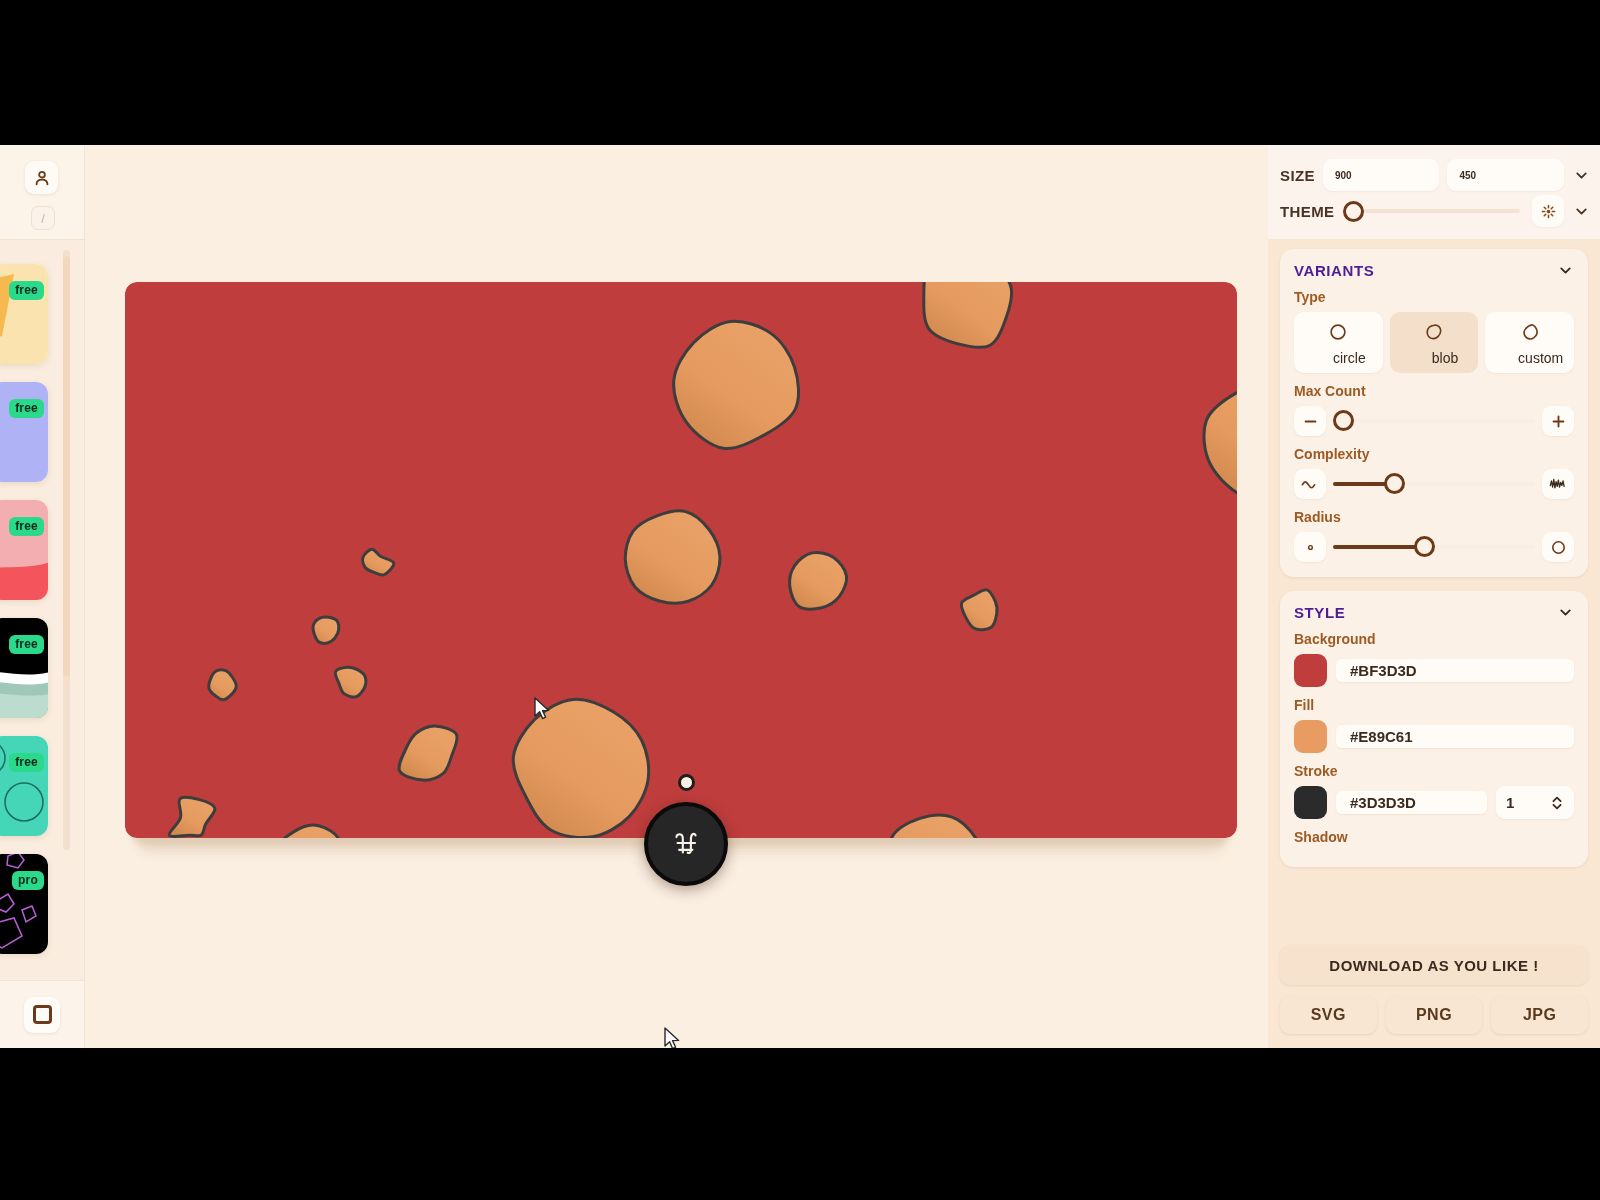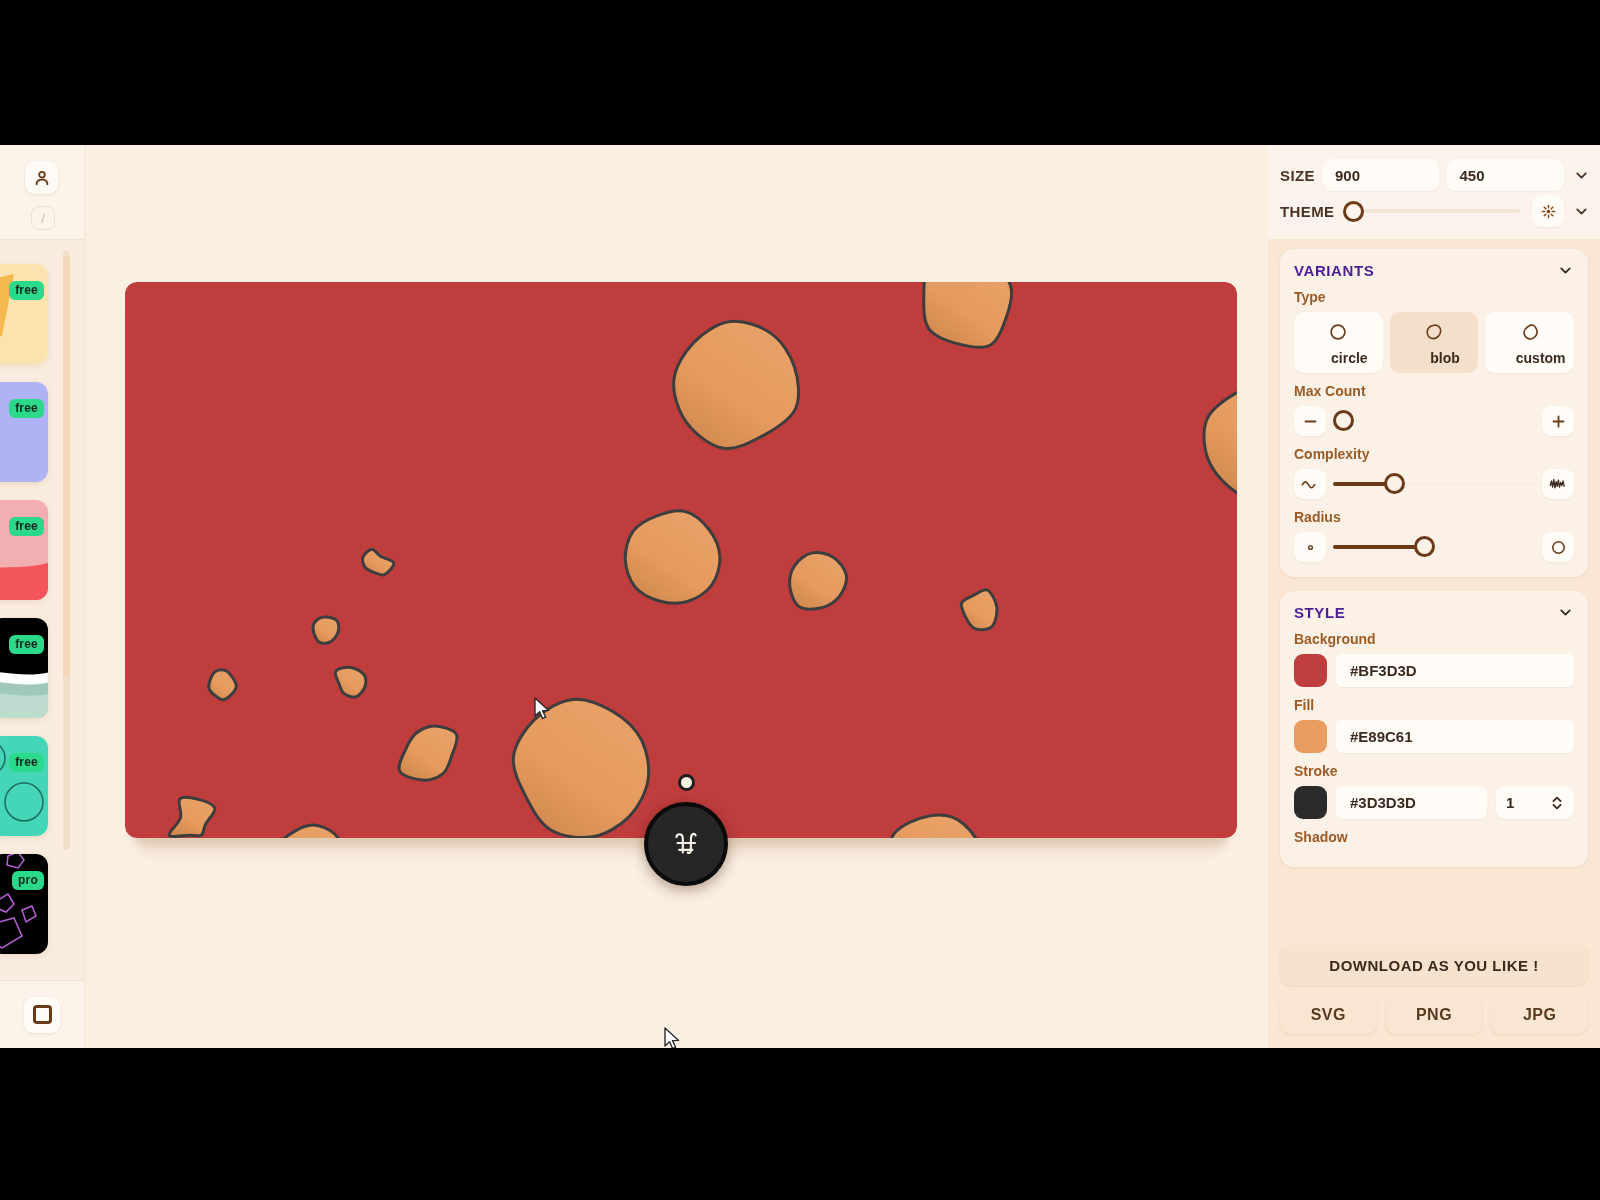--- a/index.html
+++ b/index.html
@@ -185,21 +185,21 @@
     letter-spacing: .4px;
     flex: 0 0 auto;
   }
   .num-field {
     background: #FFFCF8;
     border-radius: 9px;
     height: 32px;
     flex: 1 1 0;
     display: flex; align-items: center;
     padding: 0 12px;
-    font-size: 15px; font-weight: bold; color: #3B2A1E;
+    font-size: 10px; font-weight: bold; color: #3B2A1E;
     box-shadow: 0 1px 2px rgba(160,120,80,.10);
   }
   .chev {
     flex: 0 0 18px;
     display: flex; align-items: center; justify-content: center;
     color: #4A3324;
   }
   .theme-slider {
     position: relative;
     flex: 1 1 0; height: 22px;
@@ -248,21 +248,21 @@
   .type-opt {
     flex: 1 1 0;
     background: #FFFCF8;
     border-radius: 10px;
     padding: 9px 0 7px;
     text-align: center;
     box-shadow: 0 1px 2px rgba(160,120,80,.10);
   }
   .type-opt.active { background: #F3DFCA; box-shadow: none; }
   .type-opt .tlabel {
-    font-size: 14px; font-weight: bold; color: #3B2A1E; margin-top: 3px; padding-left: 22px;
+    font-size: 14px; font-weight: normal; color: #3B2A1E; margin-top: 3px; padding-left: 22px;
   }
 
   .slider-row { display: flex; align-items: center; gap: 7px; }
   .sq-btn {
     width: 32px; height: 30px;
     background: #FFFCF8; border-radius: 9px;
     display: flex; align-items: center; justify-content: center;
     box-shadow: 0 1px 2px rgba(160,120,80,.10);
     flex: 0 0 32px;
   }
@@ -282,21 +282,21 @@
     position: absolute; width: 21px; height: 21px;
     border-radius: 50%; background: #FCF1E7; border: 3px solid #6B3A18;
     top: 1px;
   }
 
   .color-row { display: flex; align-items: center; gap: 9px; }
   .swatch {
     width: 33px; height: 33px; border-radius: 9px; flex: 0 0 33px;
   }
   .hex-field {
-    flex: 1 1 0; height: 33px;
+    flex: 1 1 0; height: 23px;
     background: #FFFCF8; border-radius: 6px;
     display: flex; align-items: center; padding: 0 14px;
     font-size: 15px; font-weight: bold; color: #3B2A1E;
     box-shadow: 0 1px 2px rgba(160,120,80,.10);
   }
   .stepper {
     flex: 0 0 78px; height: 33px;
     background: #FFFCF8; border-radius: 9px;
     display: flex; align-items: center; justify-content: space-between;
     padding: 0 10px;

